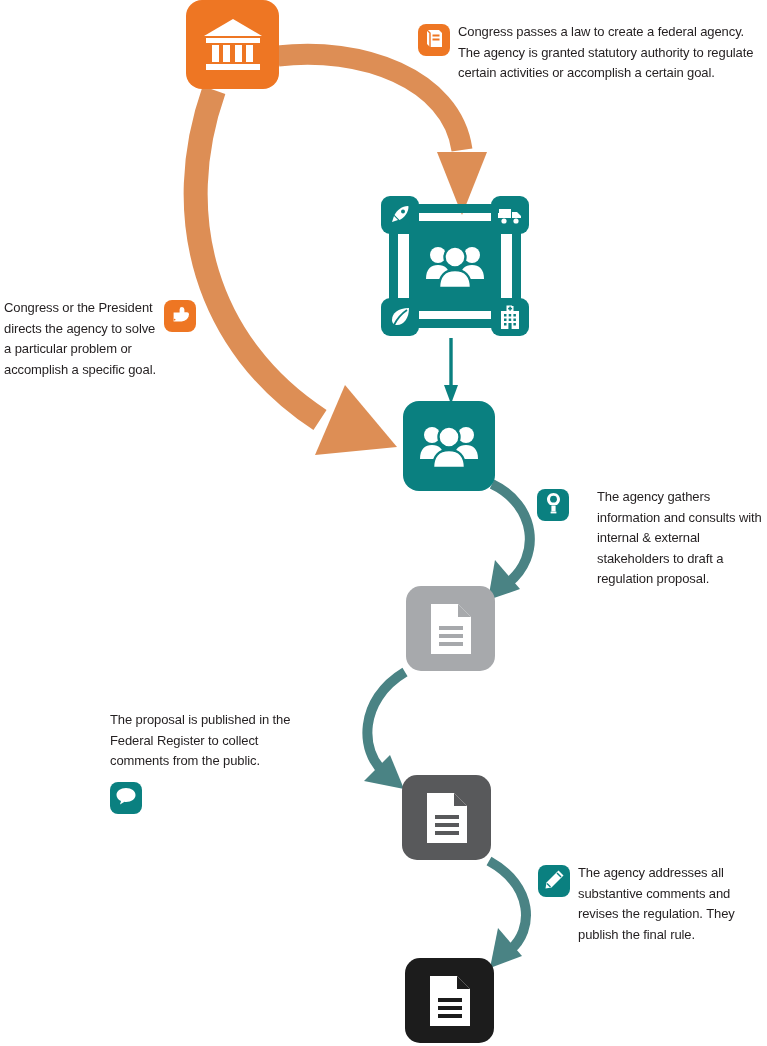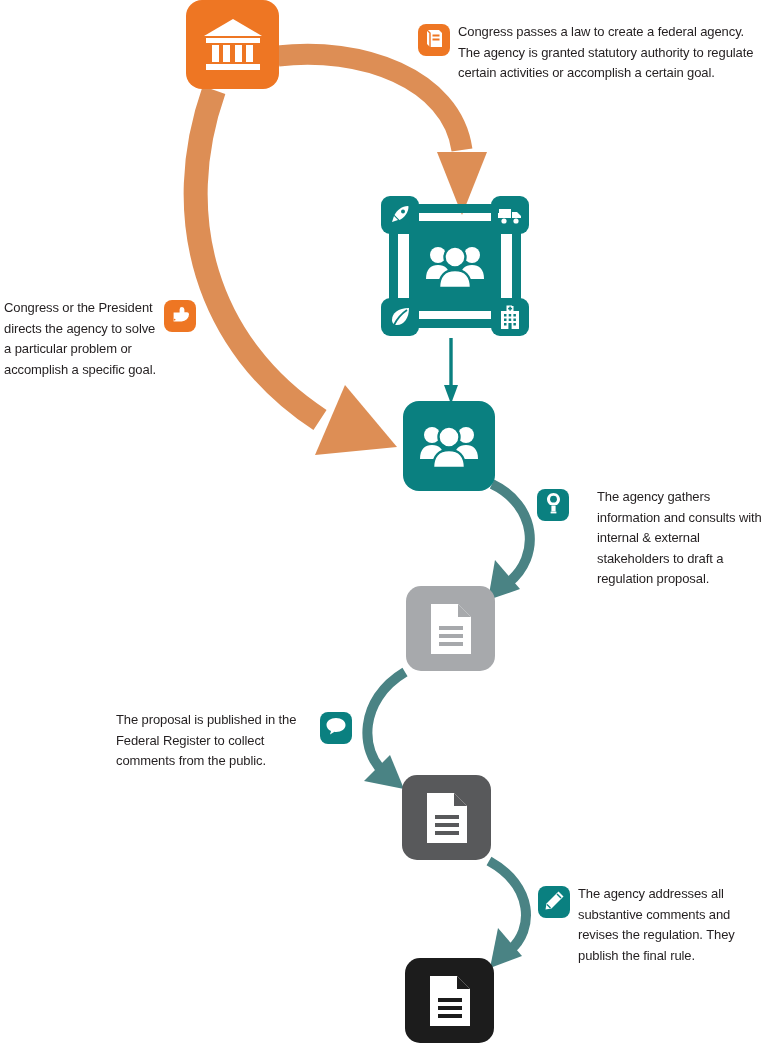--- a/index.html
+++ b/index.html
@@ -238,32 +238,32 @@
           <path d="M8.5,1 C4.9,1 2,3.9 2,7.4 C2,10 3.7,11.6 5,13 L12,13 C13.3,11.6 15,10 15,7.4 C15,3.9 12.1,1 8.5,1 Z" fill="#fff"></path>
           <circle cx="8.5" cy="7.2" r="3.4" fill="#0a8080"></circle>
           <rect x="6.4" y="13.5" width="4.2" height="6" fill="#fff"></rect>
           <rect x="5.6" y="19.6" width="5.8" height="1.8" fill="#fff"></rect>
         </svg>
       </span>
     </span>
     <span class="txt">The agency gathers information and consults with internal &amp; external stakeholders to draft a regulation proposal.</span>
   </div>
 
-  <div class="cap left-text" style="left:110px; top:710px; width:242px; justify-content:flex-end;">
+  <div class="cap left-text" style="left:110px; top:710px; width:242px; justify-content:flex-end;flex-direction:column;">
     <span class="txt" style="width:196px;">The proposal is published in the Federal Register to collect comments from the public.</span>
     <span class="badge" style="width:32px; height:32px; background:#0a8080; margin-top:2px;">
       <span>
         <svg width="22" height="20" viewBox="0 0 22 20">
           <path d="M11,2 C5.5,2 1.5,5 1.5,9 C1.5,11.6 3.3,13.8 6,15 L5,18.5 L9.5,15.8 C10,15.9 10.5,16 11,16 C16.5,16 20.5,13 20.5,9 C20.5,5 16.5,2 11,2 Z" fill="#fff"></path>
         </svg>
       </span>
     </span>
   </div>
 
-  <div class="cap" style="left:538px; top:884px; width:229px;">
+  <div class="cap" style="left:538px; top:863px; width:229px;">
     <span class="badge" style="width:32px; height:32px; background:#0a8080; margin-top:2px;">
       <span>
         <svg width="21" height="21" viewBox="0 0 21 21">
           <path d="M14.5,1.5 L19.5,6.5 L7.5,18.5 L1.5,19.5 L2.5,13.5 Z" fill="#fff"></path>
           <path d="M13,4 L17,8" stroke="#0a8080" stroke-width="1.4"></path>
           <path d="M3,14.5 L6.5,18" stroke="#0a8080" stroke-width="1.3"></path>
         </svg>
       </span>
     </span>
     <span class="txt">The agency addresses all substantive comments and revises the regulation. They publish the final rule.</span>

